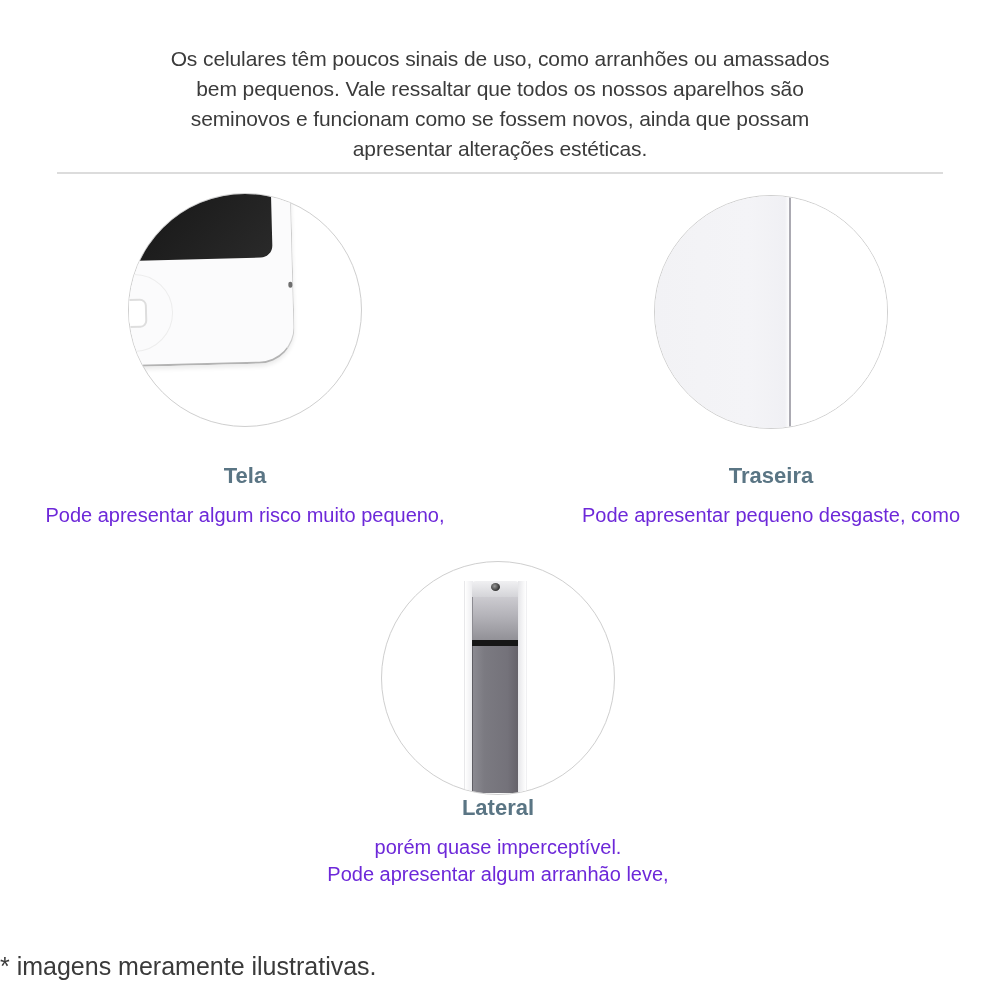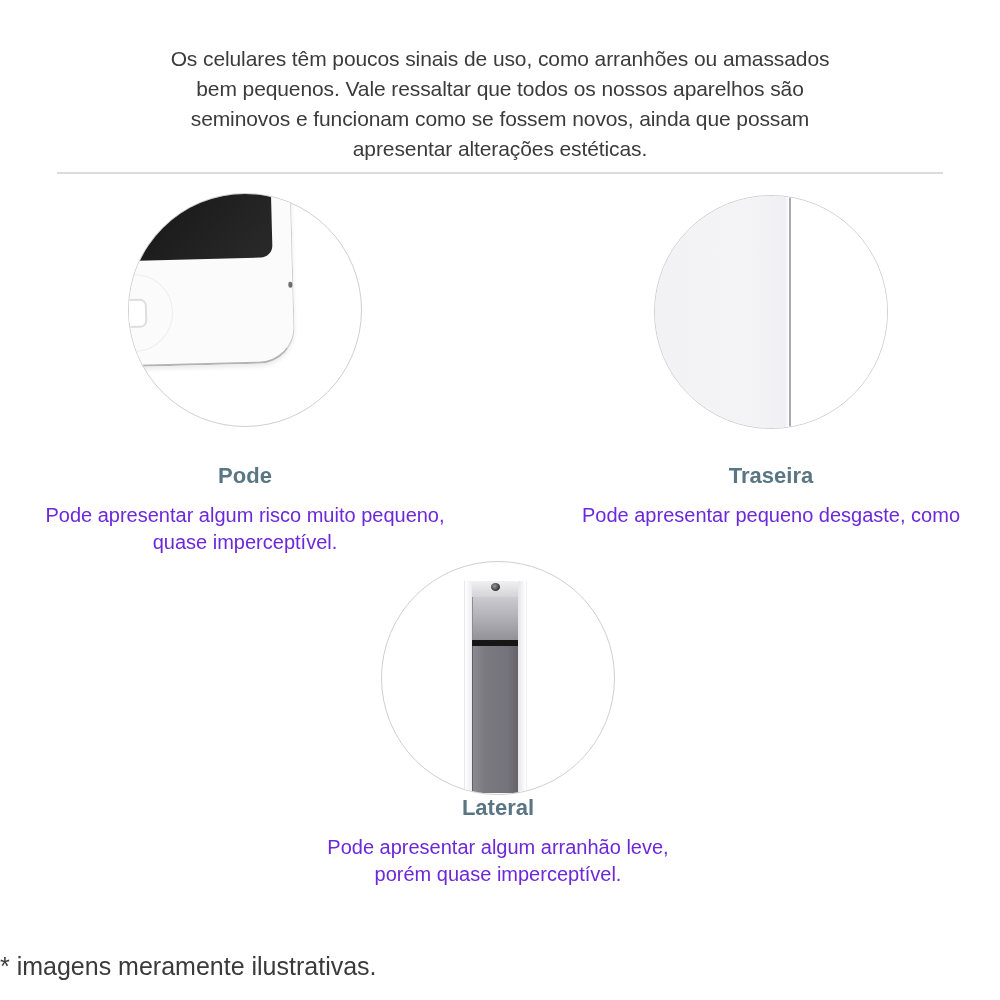--- a/index.html
+++ b/index.html
@@ -144,24 +144,23 @@
   <section class="col col-tela">
     <div class="circle">
       <div class="tela-wrap">
         <div class="tela-body"></div>
         <div class="tela-screen"></div>
         <div class="tela-ring"></div>
         <div class="tela-home"></div>
         <div class="tela-dot"></div>
       </div>
     </div>
-    <h3 class="title">Pode</h3>
+    <h3 class="title">Tela</h3>
     <p class="desc">
       <span>Pode apresentar algum risco muito pequeno,</span>
-      <span>quase imperceptível.</span>
     </p>
   </section>
 
   <section class="col col-traseira">
     <div class="circle">
       <div class="tras-bg"></div>
       <div class="tras-line"></div>
     </div>
     <h3 class="title">Traseira</h3>
     <p class="desc">
@@ -174,20 +173,20 @@
       <div class="lat-band">
         <div class="lat-cap"></div>
         <div class="lat-hole"></div>
         <div class="lat-silver"></div>
         <div class="lat-black"></div>
         <div class="lat-dark"></div>
       </div>
     </div>
     <h3 class="title">Lateral</h3>
     <p class="desc">
+      <span>porém quase imperceptível.</span>
       <span>Pode apresentar algum arranhão leve,</span>
-      <span>porém quase imperceptível.</span>
     </p>
   </section>
 
   <div class="footer">* imagens meramente ilustrativas.</div>
 
 </div>
 
 </body></html>

